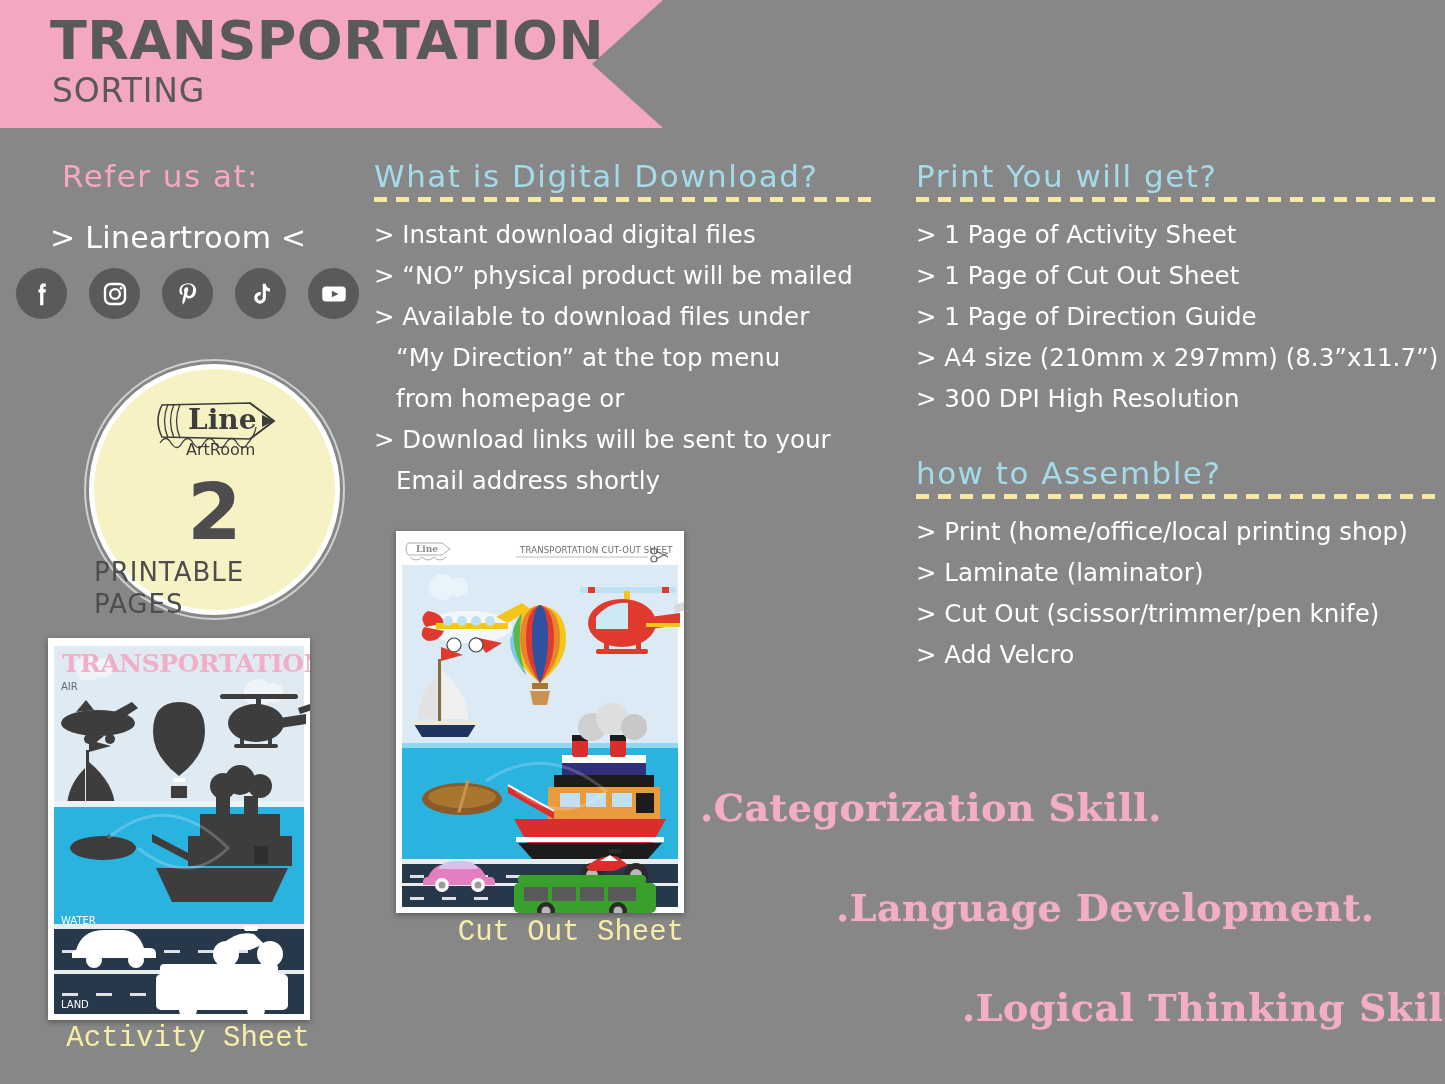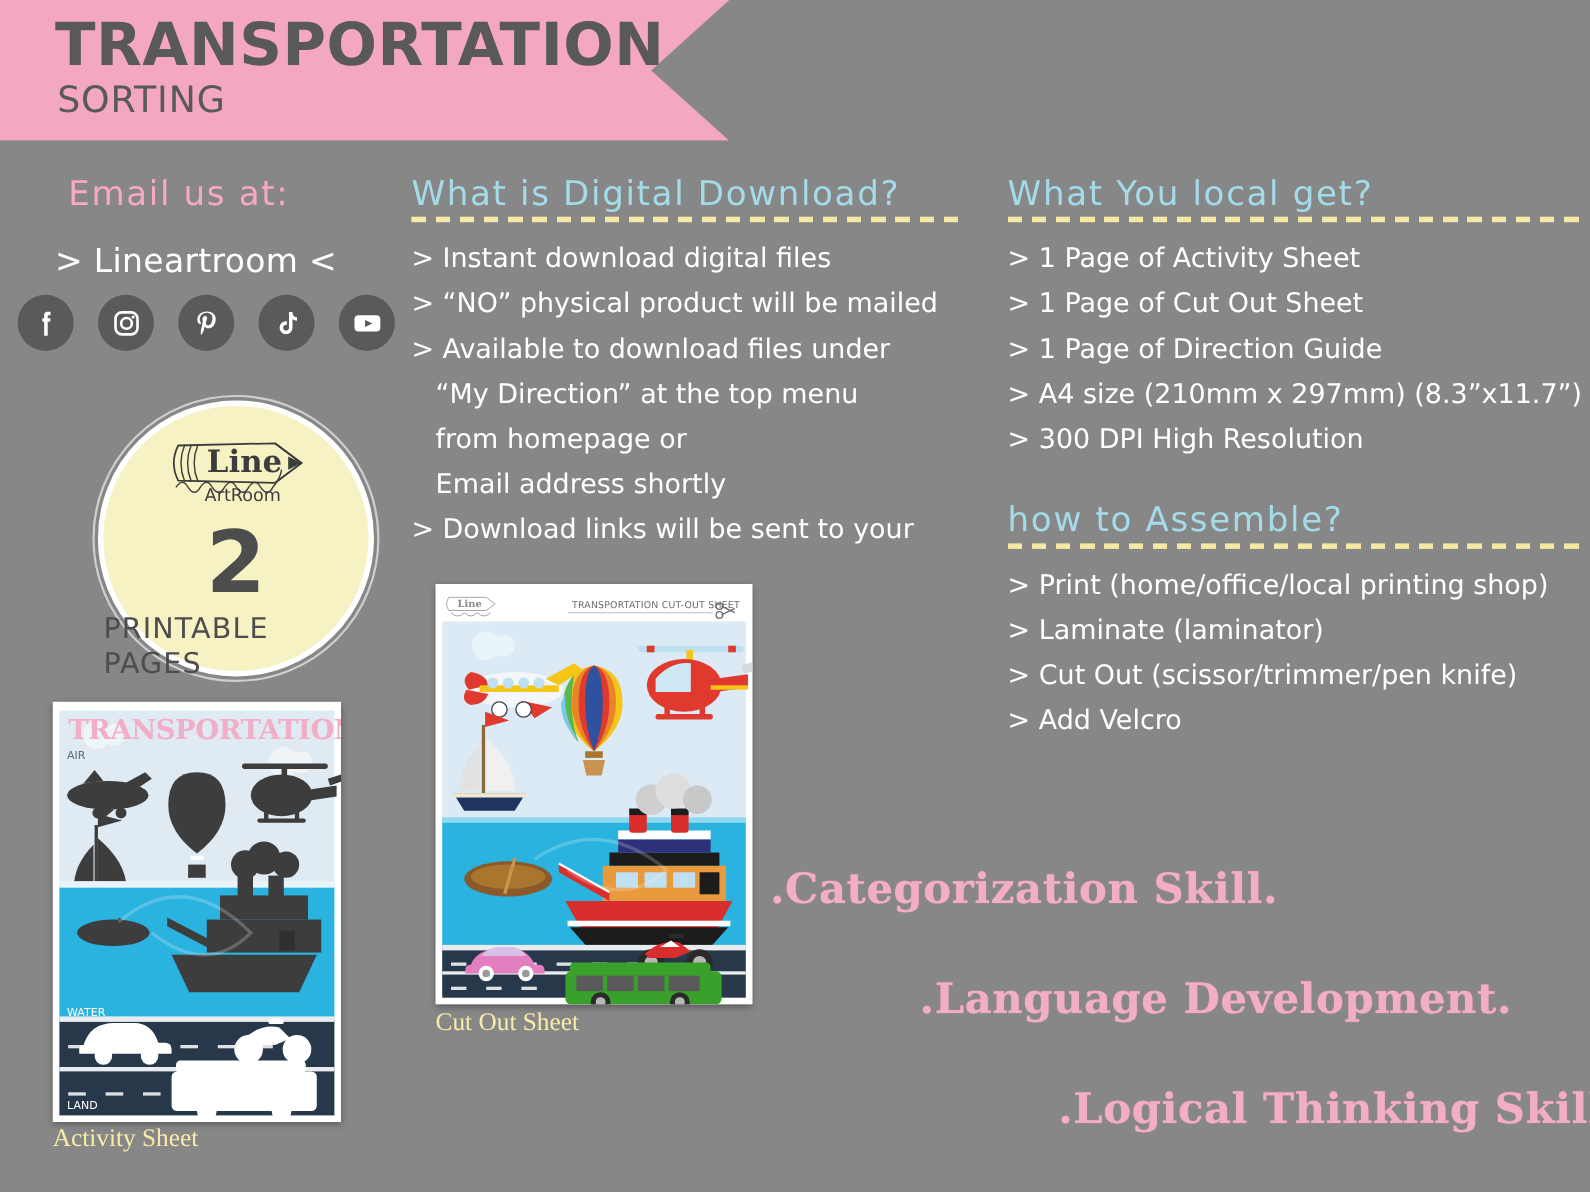--- a/index.html
+++ b/index.html
@@ -93,23 +93,23 @@
   .col-right2{position:absolute;left:916px;top:455px;width:525px;}
   .listblock{margin-top:12px;}
 
   
   .sheet-shadow{position:absolute;box-shadow:0 2px 6px rgba(0,0,0,.35);}
 
   .act{position:absolute;left:48px;top:638px;width:262px;height:382px;background:#fff;}
   .cut{position:absolute;left:396px;top:531px;width:288px;height:382px;background:#fff;}
 
   .cap{
-    position:absolute;text-align:left;
-    font-family:Liberation Serif, serif;
-    color:#f7eda8;font-size:23px;white-space:nowrap;
+    position:absolute;text-align:right;
+    font-family:Liberation Mono, monospace;
+    color:#f7eda8;font-size:29px;white-space:nowrap;
   }
   .cap-act{left:48px;top:1022px;width:262px;}
   .cap-cut{left:396px;top:916px;width:288px;}
 
   
   .skill{
     position:absolute;
     font-family:"DejaVu Serif", serif;
     font-weight:700;color:#f2aec6;font-size:38px;
     white-space:nowrap;letter-spacing:.5px;
@@ -129,21 +129,21 @@
 </style>
 </head>
 <body>
 
 <div class="stage">
 
   <div class="ribbon"></div>
   <div class="ribbon-title">TRANSPORTATION</div>
   <div class="ribbon-sub">SORTING</div>
 
-  <div class="hd pink follow-hd">Email us at:</div>
+  <div class="hd pink follow-hd">Refer us at:</div>
   <div class="handle">&gt; Lineartroom &lt;</div>
 
   <div class="socials">
     <div class="soc">
       <svg width="30" height="30" viewBox="0 0 24 24" fill="#ffffff">
           <path d="M15.1 8.2h-2V6.9c0-.6.4-.8.7-.8h1.3V3.6h-1.9c-2.2 0-2.7 1.6-2.7 2.7v1.9H9.2v2.6h1.3V21h2.6v-10.2h1.8l.2-2.6z"></path>
         </svg>
     </div>
     <div class="soc">
       <svg width="30" height="30" viewBox="0 0 24 24" fill="none" stroke="#ffffff" stroke-width="1.9">
@@ -194,27 +194,27 @@
 
   <div class="col-mid">
     <div class="hd">What is Digital Download?</div>
     <div class="dash"></div>
     <div class="listblock body-txt" id="dd-list">
         <div>&gt; Instant download digital files</div>
         <div>&gt; “NO” physical product will be mailed</div>
         <div>&gt; Available to download files under</div>
         <div><span class="ind">“My Direction” at the top menu</span></div>
         <div><span class="ind">from homepage or</span></div>
+        <div>&gt; Download links will be sent to your</div>
         <div><span class="ind">Email address shortly</span></div>
-        <div>&gt; Download links will be sent to your</div>
       </div>
   </div>
 
   <div class="col-right">
-    <div class="hd">What You local get?</div>
+    <div class="hd">Print You will get?</div>
     <div class="dash"></div>
     <div class="listblock body-txt" id="wyg-list">
         <div>&gt; 1 Page of Activity Sheet</div>
         <div>&gt; 1 Page of Cut Out Sheet</div>
         <div>&gt; 1 Page of Direction Guide</div>
         <div>&gt; A4 size (210mm x 297mm) (8.3”x11.7”)</div>
         <div>&gt; 300 DPI High Resolution</div>
       </div>
   </div>
 

